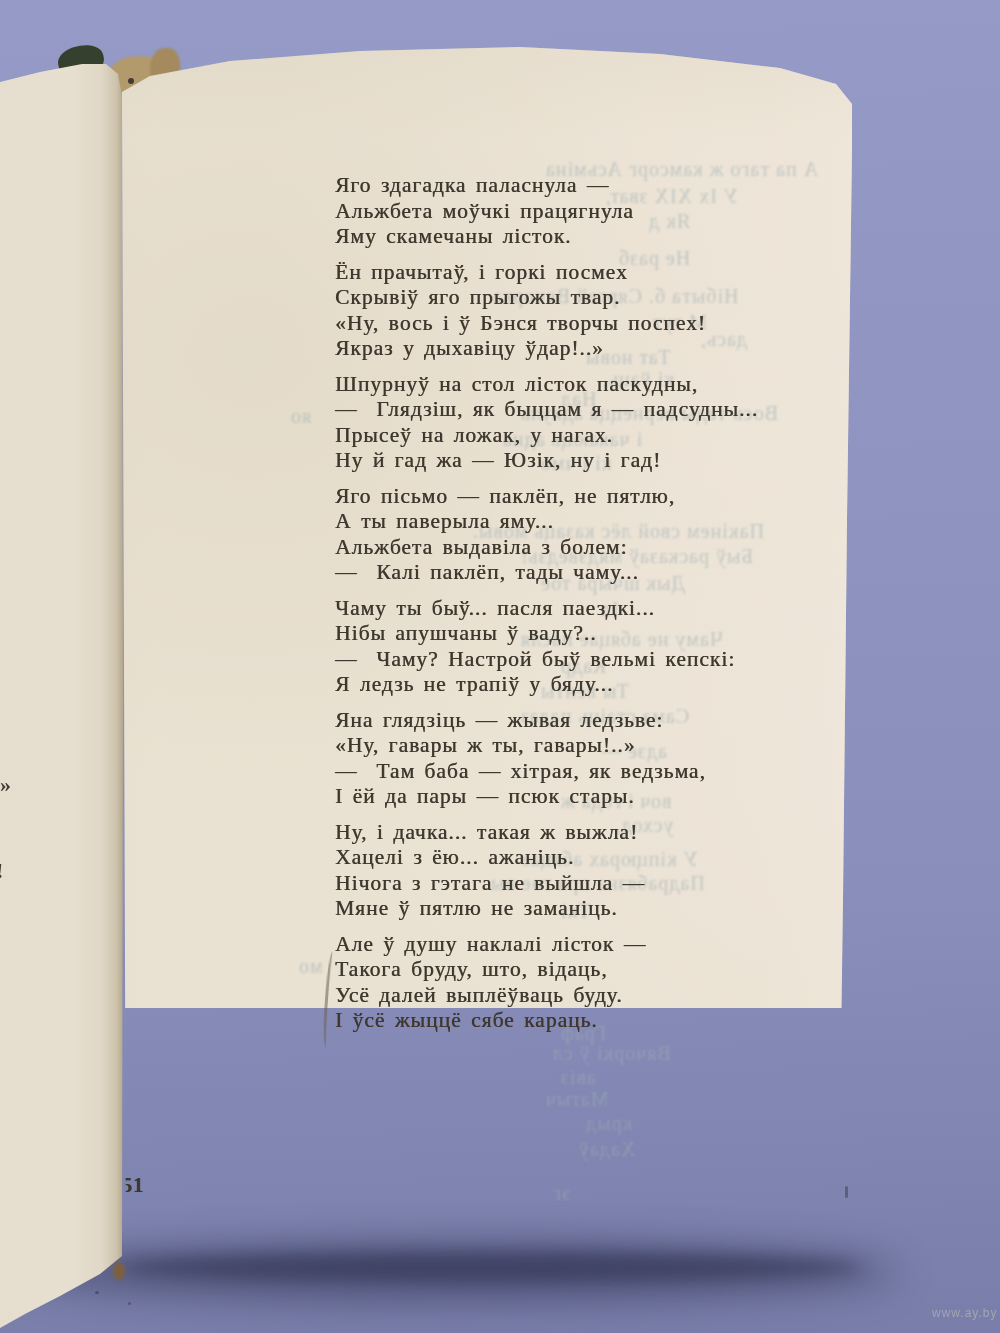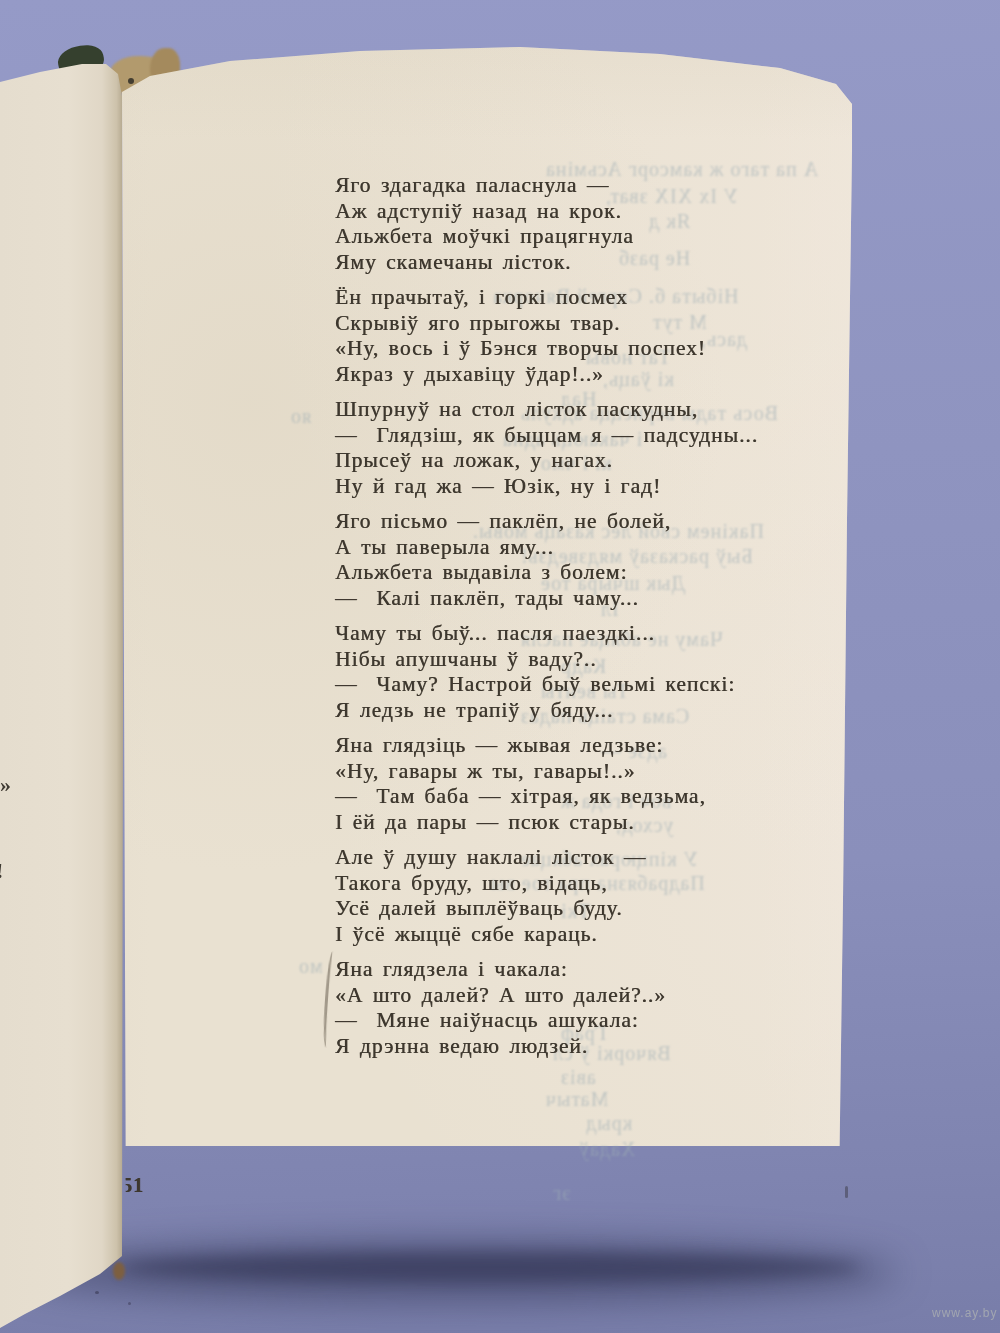--- a/index.html
+++ b/index.html
@@ -25,21 +25,21 @@
   .speck-dot{left:128px;top:78px;width:6px;height:6px;background:#433d30;border-radius:50%;}
   
   .left-page{
     left:0;top:0;width:124px;height:1333px;
     clip-path:polygon(0 82px,40px 72px,82px 64px,106px 64px,118px 74px,122px 96px,123px 700px,122px 1256px,100px 1274px,60px 1296px,25px 1314px,0 1328px);
     background:linear-gradient(90deg,#e5ddce 0%,#e7dfd0 55%,#e0d7c6 82%,#cdc2ab 94%,#b4a88f 99%,#9a8e74 100%);
   }
   .left-frag{position:absolute;color:#3f3a32;font-size:22px;font-weight:bold;}
   
   .right-page{
-    left:0;top:0;width:1000px;height:1146px;
+    left:0;top:0;width:1000px;height:1008px;
     clip-path:polygon(122px 92px,150px 76px,230px 61px,360px 51px,520px 47px,660px 54px,780px 68px,836px 84px,852px 104px,852px 150px,847px 520px,843px 900px,838px 1266px,720px 1271px,540px 1272px,380px 1268px,230px 1262px,150px 1256px,126px 1250px);
     background:
       linear-gradient(180deg,rgba(205,195,172,0.22) 0,rgba(205,195,172,0) 140px),
       radial-gradient(ellipse at 25% 35%,rgba(206,194,170,0.20),rgba(206,194,170,0) 45%),
       radial-gradient(ellipse at 88% 20%,rgba(242,233,223,0.55),rgba(242,233,223,0) 50%),
       radial-gradient(ellipse at 92% 75%,rgba(243,234,226,0.5),rgba(243,234,226,0) 45%),
       linear-gradient(90deg,#b3a68c 0px,#cfc5af 4px,#dcd3c0 22px,#e6decd 60px,#e9e1d1 150px,#e9e1d1 760px,#ece4d6 880px,#efe7d9 1000px);
   }
   
   .show-through-layer{left:0;top:0;width:1000px;height:1333px;pointer-events:none;}
@@ -131,65 +131,64 @@
       <span class="st" style="left: 552px; top: 1042px;">Вячоркі ў сл</span>
       <span class="st" style="left: 560px; top: 1066px;">авіз</span>
       <span class="st" style="left: 545px; top: 1088px;">Матыч</span>
       <span class="st" style="left: 585px; top: 1112px;">крыд</span>
       <span class="st" style="left: 578px; top: 1138px;">Хадаў</span>
       <span class="st" style="left: 552px; top: 1182px;">эг</span>
     </div>
   <div class="layer poem" id="poem">
       <div class="stanza">
         <div class="pline">Яго здагадка паласнула —</div>
-        <div class="pline">Аж адступіў назад на крок.</div>
         <div class="pline">Альжбета моўчкі працягнула</div>
         <div class="pline">Яму скамечаны лісток.</div>
       </div>
       <div class="stanza">
         <div class="pline">Ён прачытаў, і горкі посмех</div>
         <div class="pline">Скрывіў яго прыгожы твар.</div>
         <div class="pline">«Ну, вось і ў Бэнся творчы поспех!</div>
         <div class="pline">Якраз у дыхавіцу ўдар!..»</div>
       </div>
       <div class="stanza">
         <div class="pline">Шпурнуў на стол лісток паскудны,</div>
         <div class="pline">—  Глядзіш, як быццам я — падсудны...</div>
         <div class="pline">Прысеў на ложак, у нагах.</div>
         <div class="pline">Ну й гад жа — Юзік, ну і гад!</div>
       </div>
       <div class="stanza">
-        <div class="pline">Яго пісьмо — паклёп, не болей,</div>
+        <div class="pline">Яго пісьмо — паклёп, не пятлю,</div>
         <div class="pline">А ты паверыла яму...</div>
         <div class="pline">Альжбета выдавіла з болем:</div>
         <div class="pline">—  Калі паклёп, тады чаму...</div>
       </div>
       <div class="stanza">
         <div class="pline">Чаму ты быў... пасля паездкі...</div>
         <div class="pline">Нібы апушчаны ў ваду?..</div>
         <div class="pline">—  Чаму? Настрой быў вельмі кепскі:</div>
         <div class="pline">Я ледзь не трапіў у бяду...</div>
       </div>
       <div class="stanza">
         <div class="pline">Яна глядзіць — жывая ледзьве:</div>
         <div class="pline">«Ну, гавары ж ты, гавары!..»</div>
         <div class="pline">—  Там баба — хітрая, як ведзьма,</div>
         <div class="pline">І ёй да пары — псюк стары.</div>
       </div>
       <div class="stanza">
+        <div class="pline">Ну, і дачка... такая ж выжла!</div>
+        <div class="pline">Хацелі з ёю... ажаніць.</div>
+        <div class="pline">Нічога з гэтага не выйшла —</div>
+        <div class="pline">Мяне ў пятлю не заманіць.</div>
+      </div>
+      <div class="stanza">
         <div class="pline">Але ў душу наклалі лісток —</div>
         <div class="pline">Такога бруду, што, відаць,</div>
         <div class="pline">Усё далей выплёўваць буду.</div>
         <div class="pline">І ўсё жыццё сябе караць.</div>
-      </div>
-      <div class="stanza">
-        <div class="pline">Яна глядзела і чакала:</div>
-        <div class="pline">«А што далей? А што далей?..»</div>
-        <div class="pline">—  Мяне наіўнасць ашукала:</div>
-        <div class="pline">Я дрэнна ведаю людзей.</div>
       </div>
     </div>
   <div class="layer page-number">51</div>
   <div class="layer pen-mark"></div>
   <div class="layer page-dot1"></div>
 </div>
 
 <div class="layer gutter-speck"></div>
 <div class="layer edge-tick"></div>
 <div class="layer dust1"></div>

